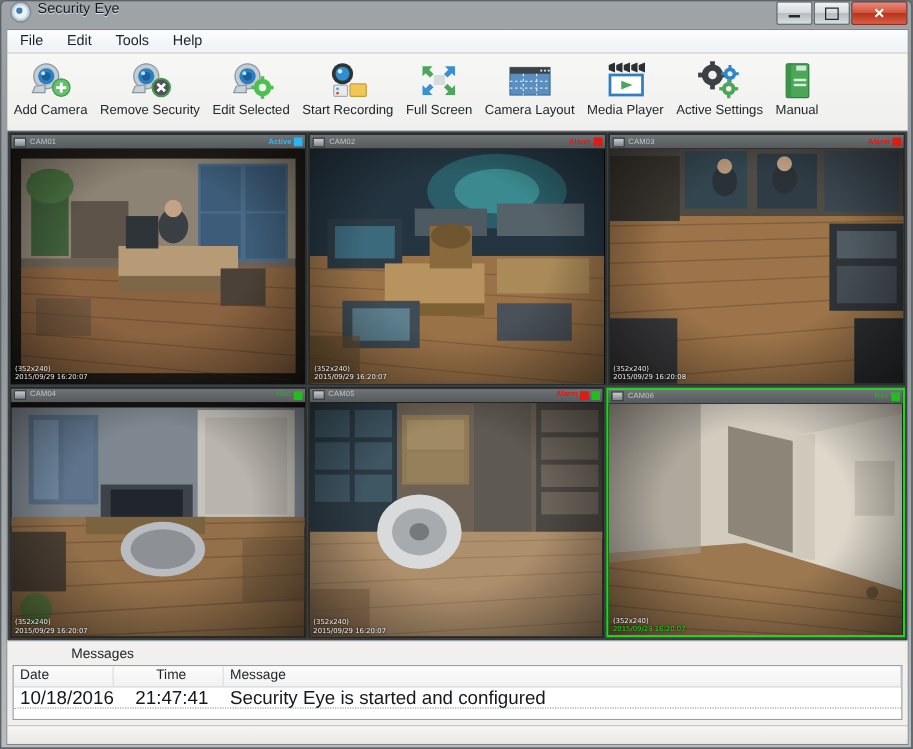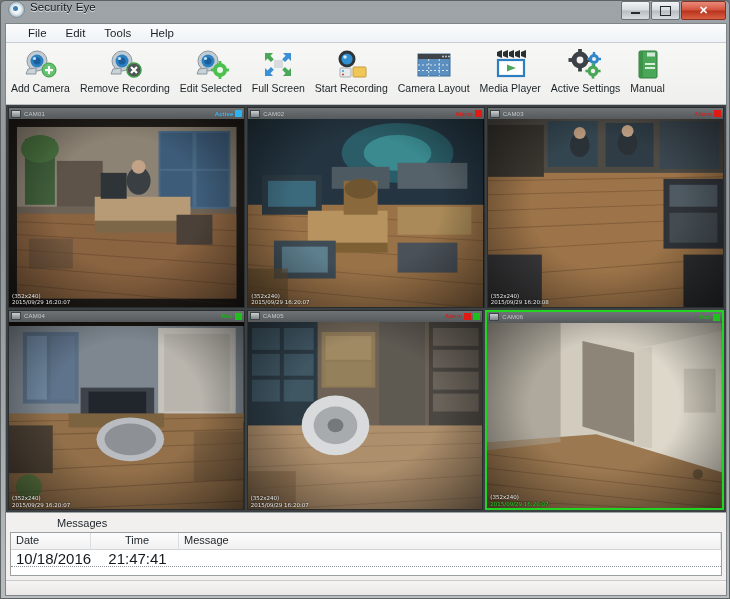--- a/index.html
+++ b/index.html
@@ -60,21 +60,21 @@
     width: 722px; height: 573px;
     background: #f1f0ee;
     border: 1px solid #7e8589;
     box-sizing: border-box;
     display: flex; flex-direction: column;
   }
   .menubar {
     height: 18px;
     background: linear-gradient(to bottom, #fbfcfd 0%, #eef2f6 100%);
     border-bottom: 1px solid #c8cdd2;
-    display: flex; align-items: center; padding-left: 20px;
+    display: flex; align-items: center; padding-left: 8px;
   }
   .menu-item {
     font-size: 11.5px; color: #1a2128; margin-right: 15px; cursor: default;
     padding: 1px 2px;
   }
   
   .toolbar {
     height: 58px;
     background: linear-gradient(to bottom, #f7f7f5 0%, #efefed 100%);
     border-bottom: 1px solid #b9bdc0;
@@ -228,21 +228,21 @@
           <svg width="36" height="31" viewBox="0 0 36 31">
             <ellipse cx="15" cy="12" rx="10" ry="10" fill="#c3ccd2" stroke="#8b979e"></ellipse>
             <circle cx="15" cy="12" r="6.5" fill="#2c7fc0"></circle>
             <circle cx="15" cy="12" r="3.5" fill="#1b5f9a"></circle>
             <circle cx="12.5" cy="9.5" r="1.6" fill="#bfe2f8"></circle>
             <path d="M6 20 L14 19 L14 25 L4 25 Z" fill="#c9d2d7" stroke="#8b979e"></path>
             <circle cx="27" cy="21" r="7" fill="#4f5457" stroke="#3f9b49" stroke-width="1.6"></circle>
             <path d="M24 18 L30 24 M30 18 L24 24" stroke="#fff" stroke-width="2.2" fill="none"></path>
           </svg>
         </div>
-        <div class="tb-label">Remove Recording</div>
+        <div class="tb-label">Remove Security</div>
       </div>
 
       <div class="tb-item">
         <div class="tb-ico">
           <svg width="36" height="31" viewBox="0 0 36 31">
             <ellipse cx="15" cy="12" rx="10" ry="10" fill="#c3ccd2" stroke="#8b979e"></ellipse>
             <circle cx="15" cy="12" r="6.5" fill="#2c7fc0"></circle>
             <circle cx="15" cy="12" r="3.5" fill="#1b5f9a"></circle>
             <circle cx="12.5" cy="9.5" r="1.6" fill="#bfe2f8"></circle>
             <path d="M6 20 L14 19 L14 25 L4 25 Z" fill="#c9d2d7" stroke="#8b979e"></path>
@@ -257,44 +257,44 @@
               </g>
             </g>
           </svg>
         </div>
         <div class="tb-label">Edit Selected</div>
       </div>
 
 
       <div class="tb-item">
         <div class="tb-ico">
-          <svg width="36" height="31" viewBox="0 0 36 31">
-            <rect x="14" y="11" width="9" height="8" fill="#d8dbdd"></rect>
-            <path d="M13 4 L5 4 L5 12 L7.5 9.5 L11 13 L13.8 10.2 L10.4 6.8 Z" fill="#4aa758"></path>
-            <path d="M23 4 L31 4 L31 12 L28.5 9.5 L25 13 L22.2 10.2 L25.6 6.8 Z" fill="#3b8fd4"></path>
-            <path d="M13 27 L5 27 L5 19 L7.5 21.5 L11 18 L13.8 20.8 L10.4 24.2 Z" fill="#3b8fd4"></path>
-            <path d="M23 27 L31 27 L31 19 L28.5 21.5 L25 18 L22.2 20.8 L25.6 24.2 Z" fill="#4aa758"></path>
-          </svg>
-        </div>
-        <div class="tb-label">Full Screen</div>
-      </div>
-
-      <div class="tb-item">
-        <div class="tb-ico">
           <svg width="34" height="31" viewBox="0 0 34 31">
             <circle cx="13" cy="10" r="8.5" fill="#2f3437"></circle>
             <circle cx="13" cy="10" r="5.6" fill="#2f8fd0"></circle>
             <circle cx="11" cy="8" r="1.8" fill="#cfeafb"></circle>
             <rect x="6" y="19" width="11" height="9" rx="1" fill="#e8eaec" stroke="#a9aeb1"></rect>
             <circle cx="9" cy="22" r="1.1" fill="#3aa5e0"></circle>
             <circle cx="9" cy="25.5" r="1.1" fill="#d94b3a"></circle>
             <rect x="19" y="18" width="13" height="10" rx="1" fill="#f0c657" stroke="#c69f3c"></rect>
           </svg>
         </div>
         <div class="tb-label">Start Recording</div>
+      </div>
+
+      <div class="tb-item">
+        <div class="tb-ico">
+          <svg width="36" height="31" viewBox="0 0 36 31">
+            <rect x="14" y="11" width="9" height="8" fill="#d8dbdd"></rect>
+            <path d="M13 4 L5 4 L5 12 L7.5 9.5 L11 13 L13.8 10.2 L10.4 6.8 Z" fill="#4aa758"></path>
+            <path d="M23 4 L31 4 L31 12 L28.5 9.5 L25 13 L22.2 10.2 L25.6 6.8 Z" fill="#3b8fd4"></path>
+            <path d="M13 27 L5 27 L5 19 L7.5 21.5 L11 18 L13.8 20.8 L10.4 24.2 Z" fill="#3b8fd4"></path>
+            <path d="M23 27 L31 27 L31 19 L28.5 21.5 L25 18 L22.2 20.8 L25.6 24.2 Z" fill="#4aa758"></path>
+          </svg>
+        </div>
+        <div class="tb-label">Full Screen</div>
       </div>
 
       <div class="tb-item">
         <div class="tb-ico">
           <svg width="40" height="31" viewBox="0 0 40 31">
             <rect x="4" y="5" width="32" height="22" fill="#5b8fc0" stroke="#3e6f9e"></rect>
             <rect x="4" y="5" width="32" height="5" fill="#3d4346"></rect>
             <circle cx="29" cy="7.5" r="0.9" fill="#cfd6da"></circle>
             <circle cx="32" cy="7.5" r="0.9" fill="#cfd6da"></circle>
             <circle cx="35" cy="7.5" r="0.9" fill="#cfd6da"></circle>
@@ -632,20 +632,21 @@
       <div class="msg-title">Messages</div>
       <div class="msg-table">
         <div class="msg-head">
           <div class="c-date">Date</div>
           <div class="c-time">Time</div>
           <div class="c-msg">Message</div>
         </div>
         <div class="msg-row">
           <div class="c-date">10/18/2016</div>
           <div class="c-time">21:47:41</div>
+          <div class="c-msg">Security Eye is started and configured</div>
         </div>
         <div class="msg-scroll-fill"></div>
       </div>
     </div>
 
     <div class="status-strip"></div>
 
   </div>
 </div>
 

